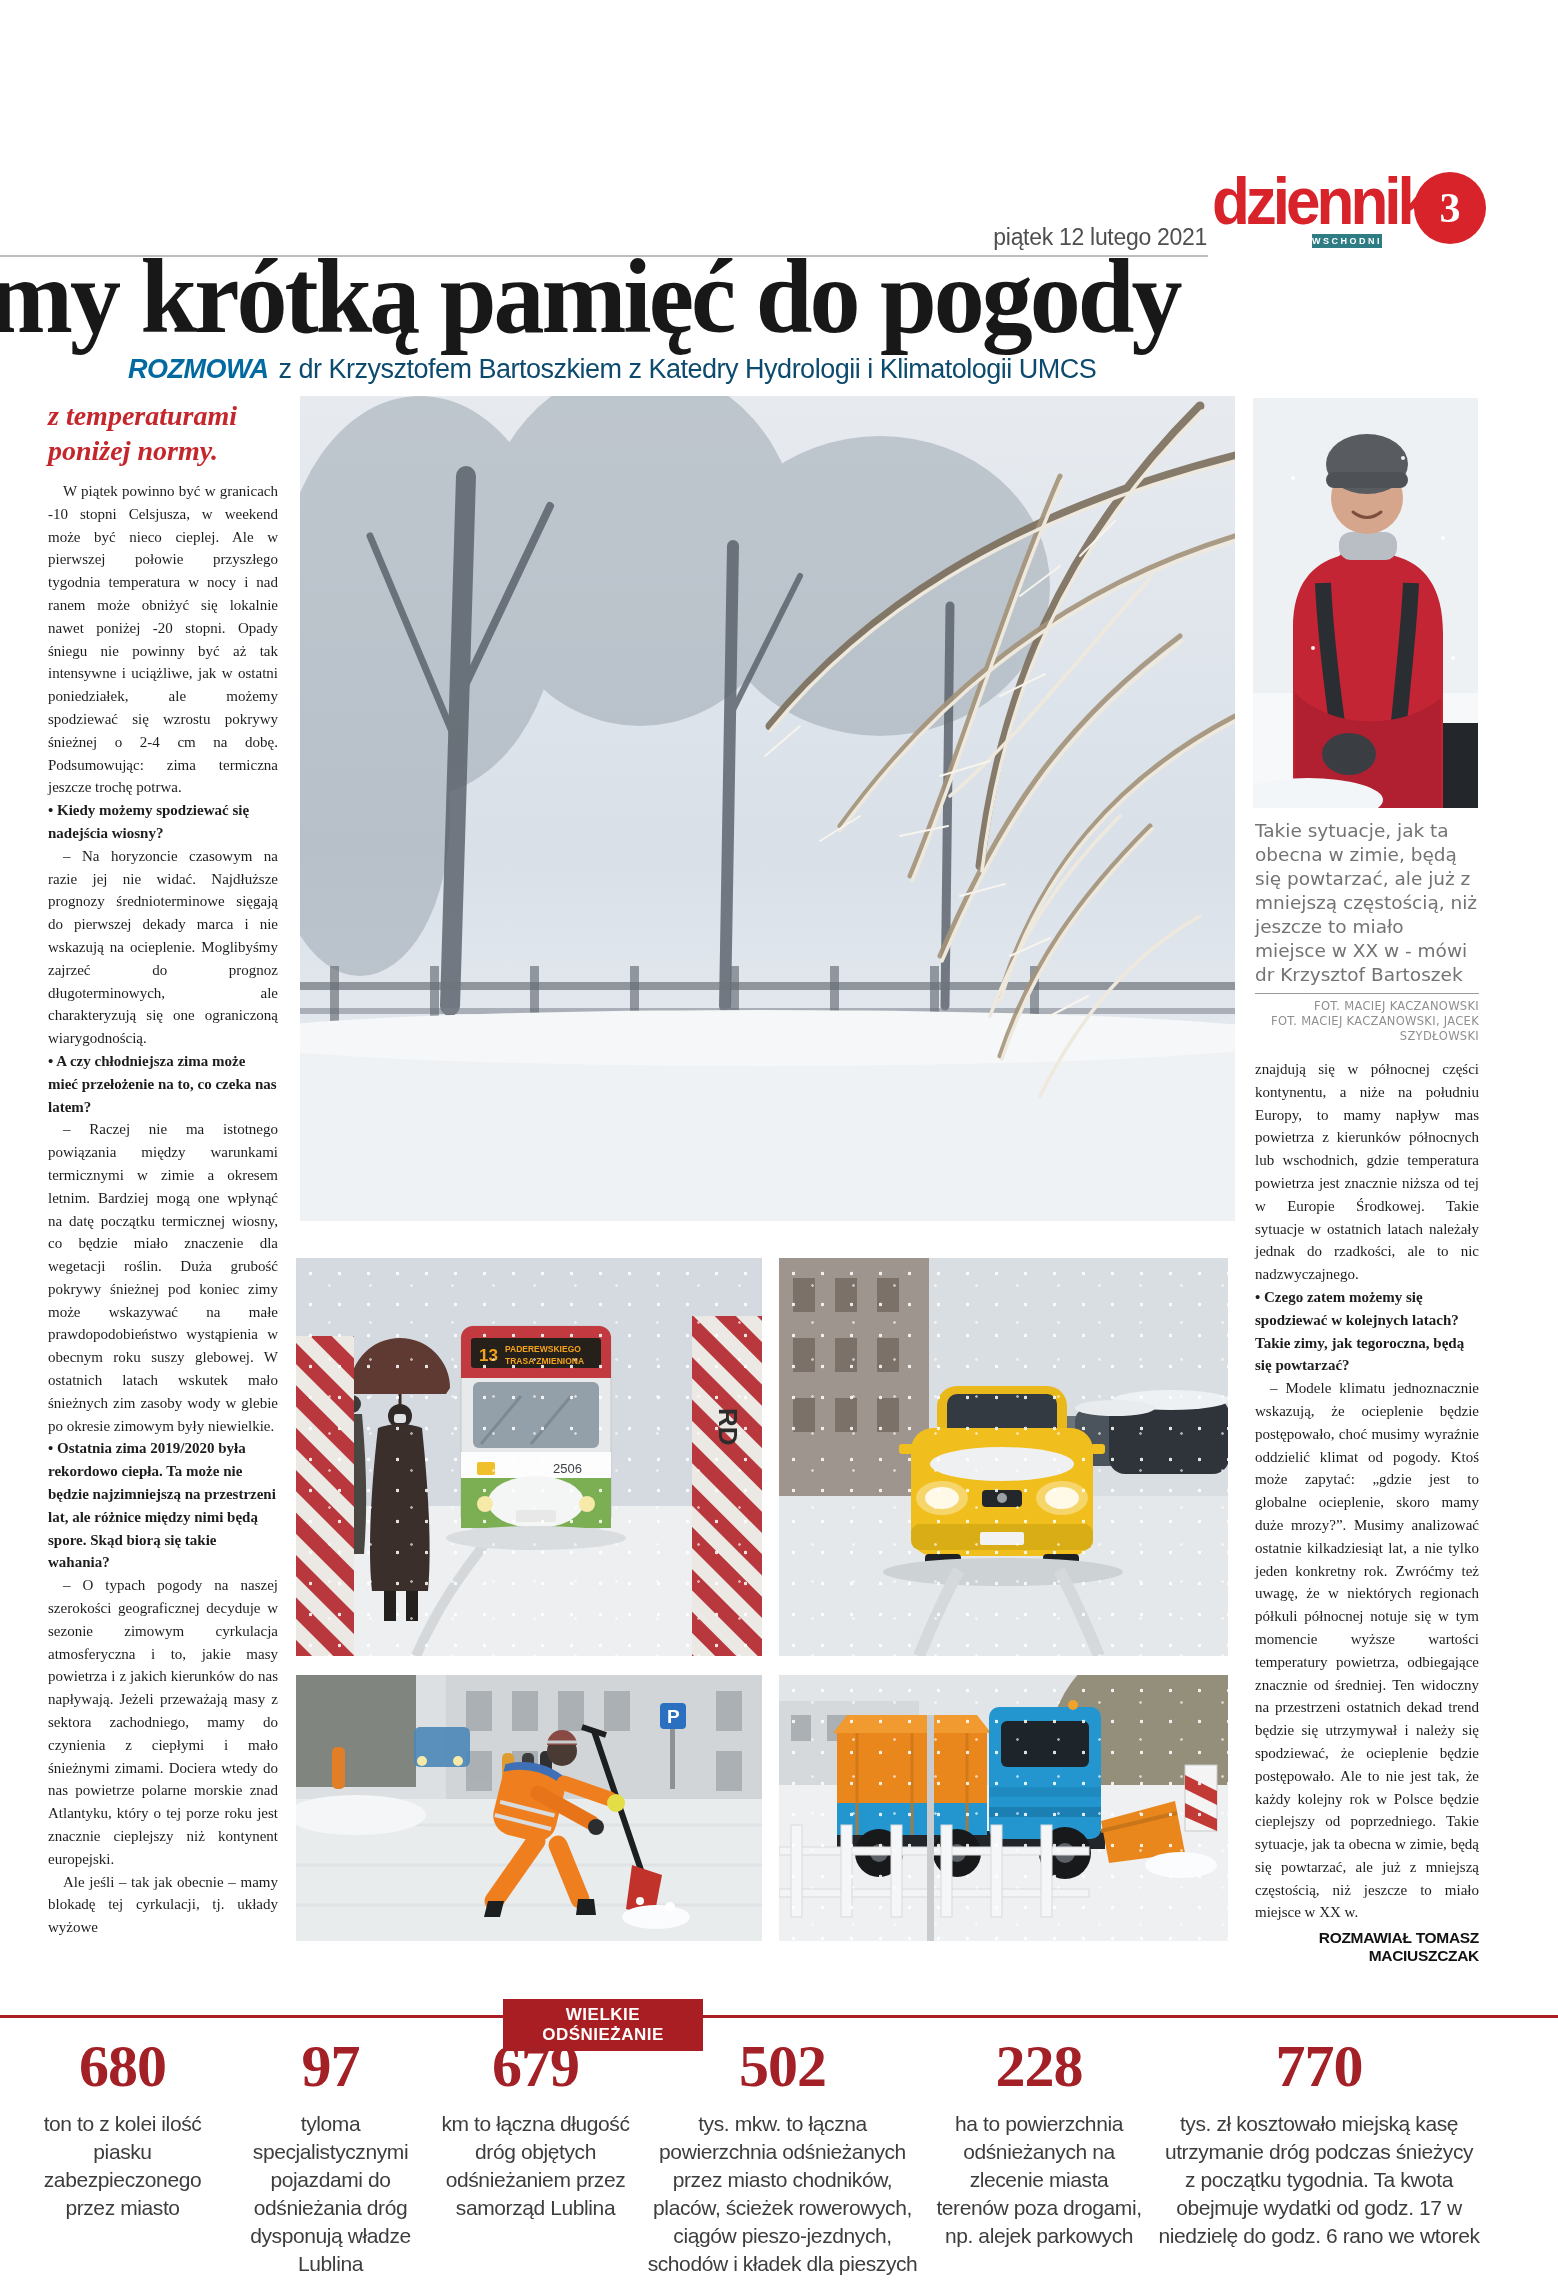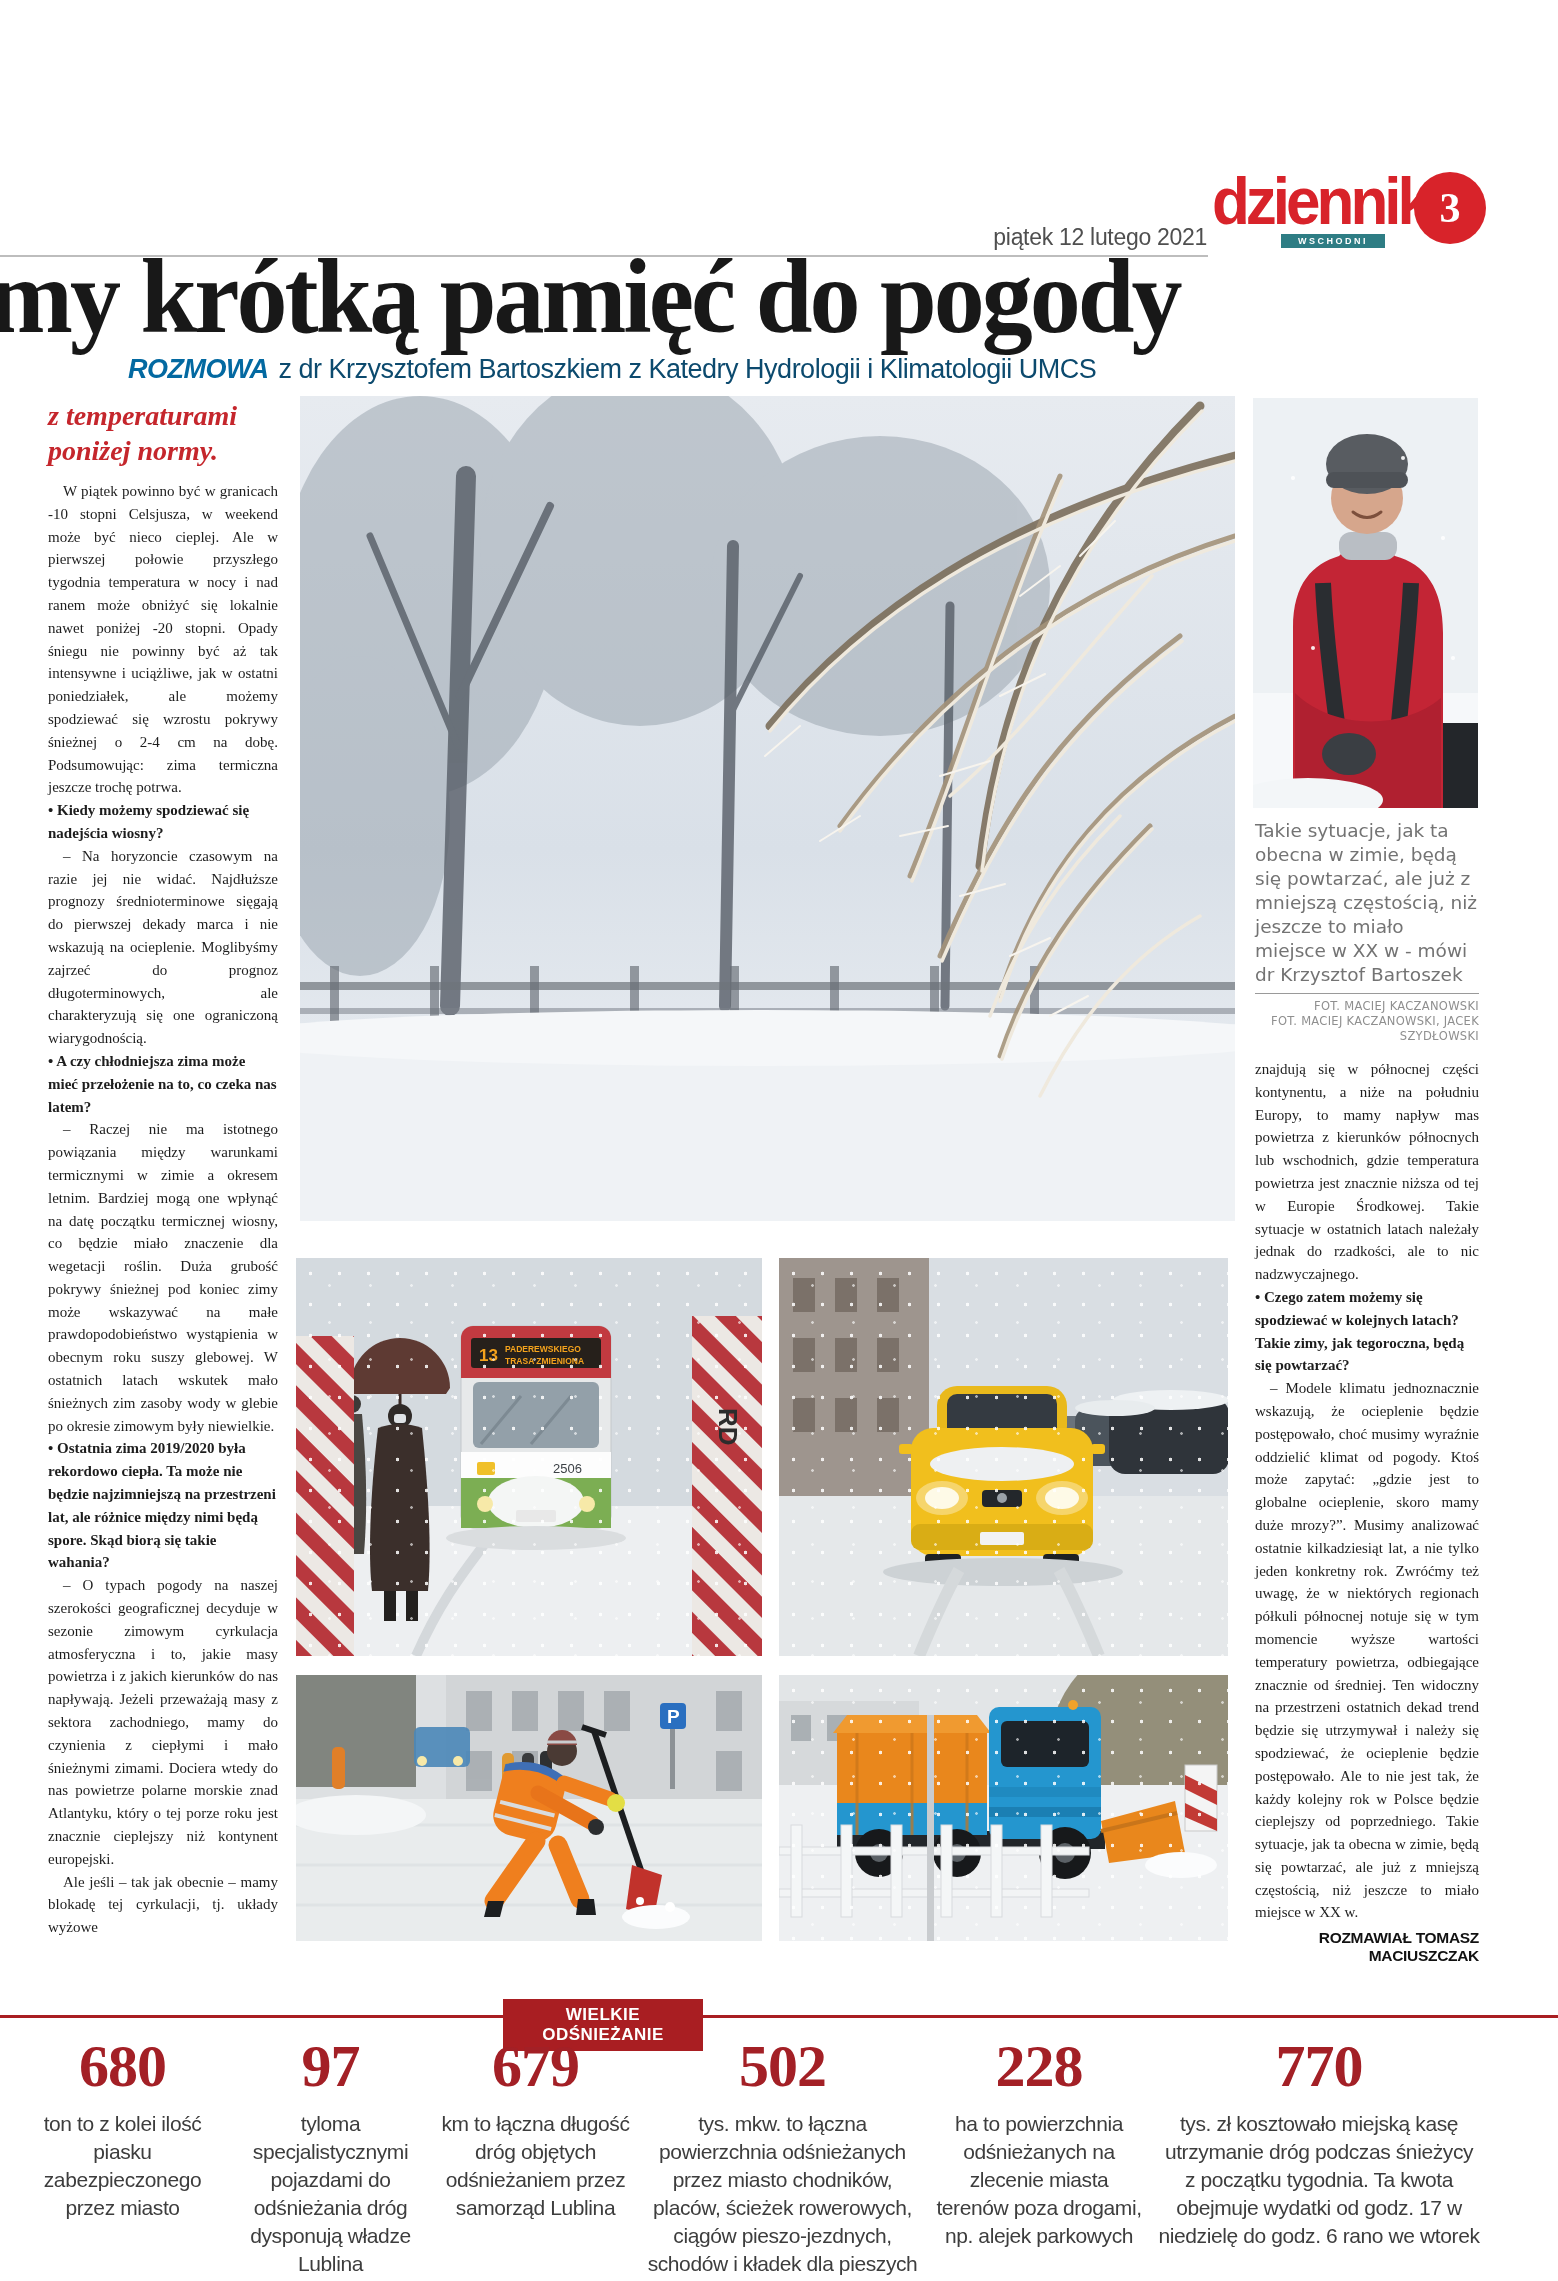--- a/index.html
+++ b/index.html
@@ -5,22 +5,22 @@
   html,body{margin:0;padding:0;background:#ffffff;}
   .page{position:relative;width:1558px;height:2281px;background:#fff;overflow:hidden;
         font-family:"Liberation Serif",serif;color:#1d1d1d;margin-top:36px;}
   
   .date{position:absolute;top:188px;right:351px;font:23px "Liberation Sans",sans-serif;
         color:#4f4f4f;letter-spacing:-.3px;}
   .header-rule{position:absolute;top:219px;left:0;width:1208px;height:2px;background:#bdbdbd;}
   .logo{position:absolute;top:132px;left:1212px;font-family:"Liberation Sans",sans-serif;
         font-weight:800;font-size:62px;letter-spacing:-4px;color:#d8232a;
         transform:scaleY(1.08);transform-origin:top left;line-height:1;}
-  .logo-sub{position:absolute;top:198px;left:1281px;background:#2e7d84;color:#fff;
-        font:bold 9px "Liberation Sans",sans-serif;letter-spacing:2.5px;padding:2px 17px;}
+  .logo-sub{position:absolute;top:198px;left:1312px;background:#2e7d84;color:#fff;
+        font:bold 9px "Liberation Sans",sans-serif;letter-spacing:2.5px;padding:2px 0;}
   .page-circle{position:absolute;top:136px;left:1414px;width:72px;height:72px;border-radius:50%;
         background:#d8232a;color:#fff;display:flex;align-items:center;justify-content:center;
         font:bold 42px "Liberation Serif",serif;}
   
   .headline{position:absolute;top:208px;left:-12px;font-family:"Liberation Serif",serif;
         font-weight:700;font-size:102px;letter-spacing:-3px;color:#181818;white-space:nowrap;
         transform:scaleY(1.03);transform-origin:top left;line-height:1;}
   .kicker{position:absolute;top:318px;left:128px;font-family:"Liberation Sans",sans-serif;
         font-size:27px;letter-spacing:-.5px;white-space:nowrap;}
   .kicker .k-label{color:#0369a1;font-weight:700;margin-right:10px;font-style:italic;}

